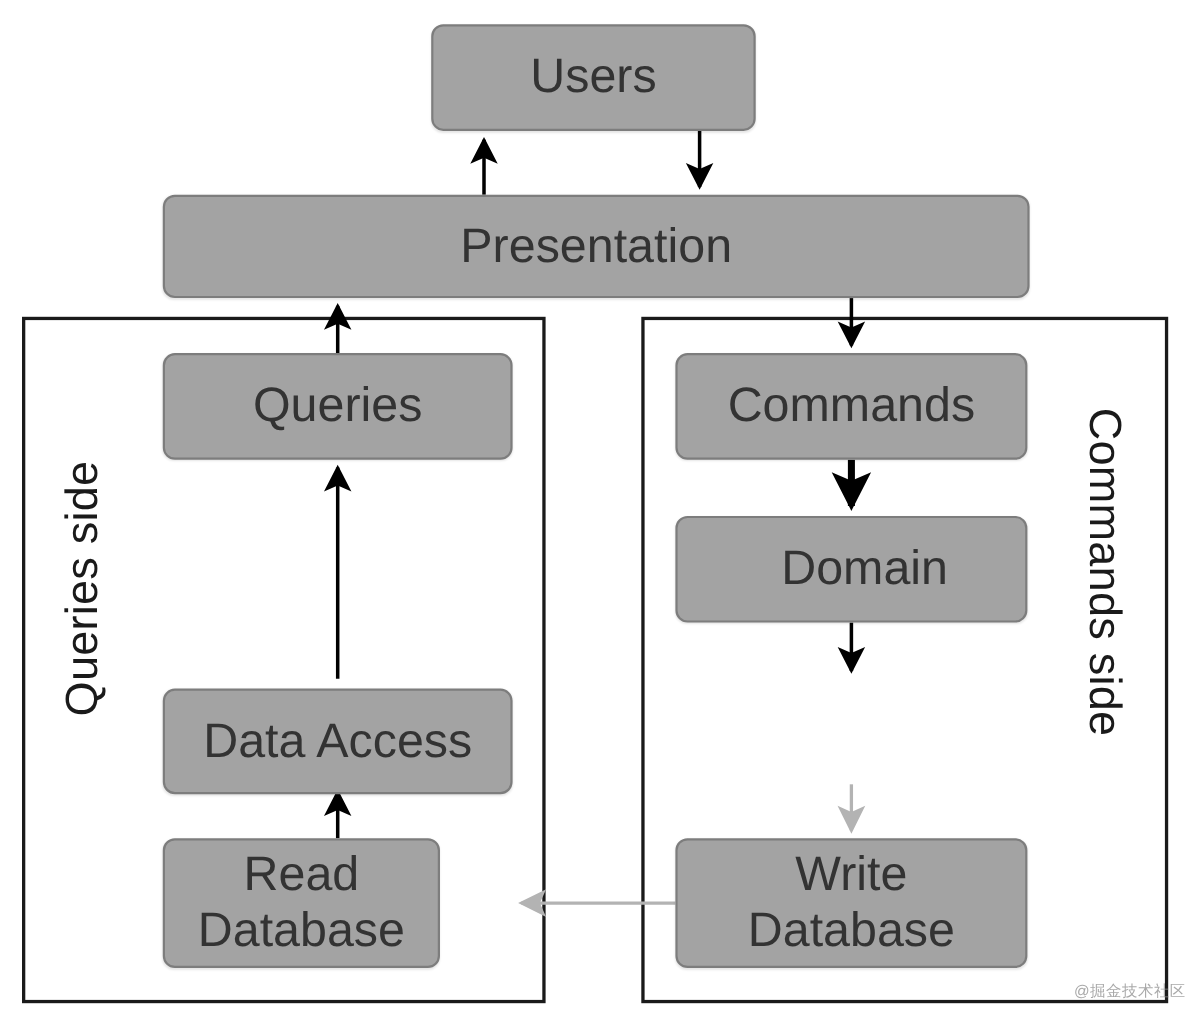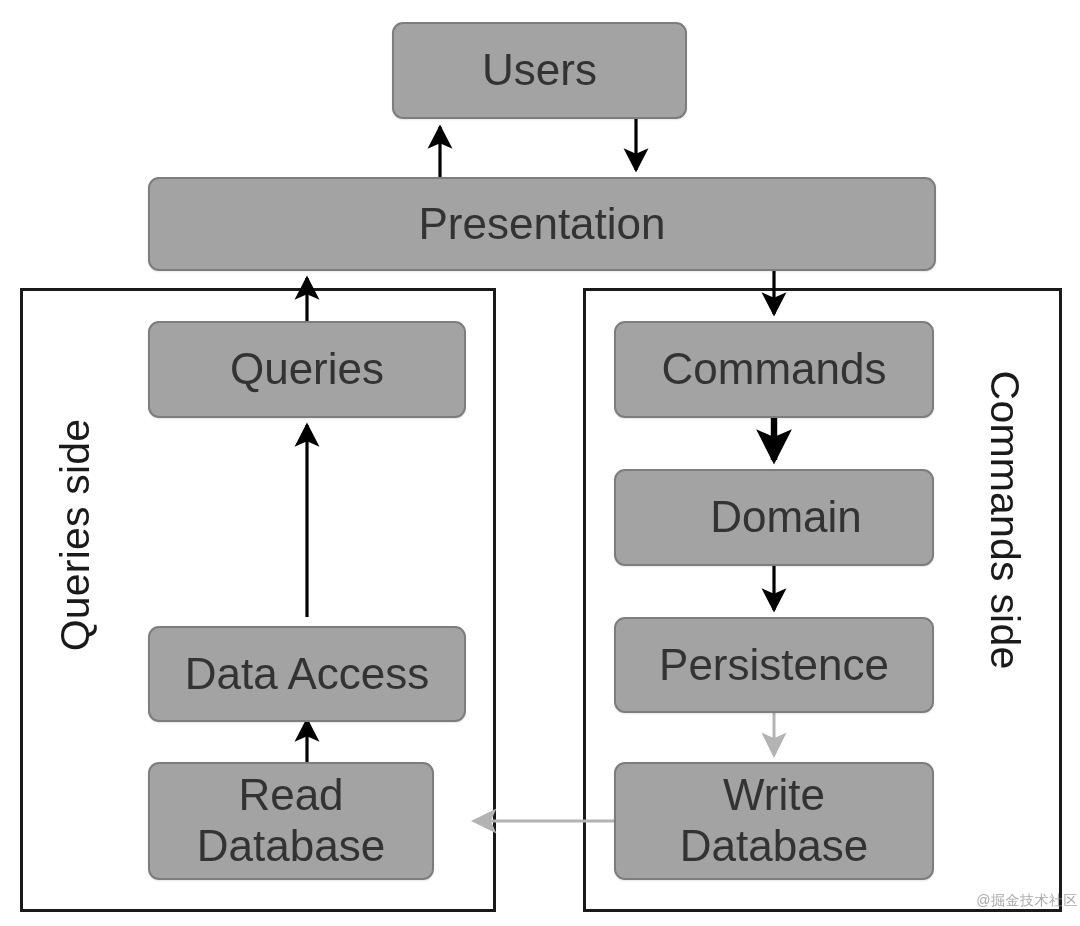--- a/index.html
+++ b/index.html
@@ -64,21 +64,21 @@
     line-height: 1.15;
     box-shadow: 0 1px 2px rgba(0,0,0,0.10);
   }
   .node .node-label { display: block; }
 
   #node-users        { left: 392px; top: 22px;  width: 295px; height: 97px; }
   #node-presentation { left: 148px; top: 177px; width: 788px; height: 94px; }
 
   #node-queries      { left: 148px; top: 321px; width: 318px; height: 97px; }
   #node-data-access  { left: 148px; top: 617px; width: 318px; height: 96px; margin-top: 9px; }
-  #node-read-db      { left: 148px; top: 762px; width: 286px; height: 118px; }
+  #node-read-db      { left: 148px; top: 762px; width: 252px; height: 118px; }
 
   #node-commands     { left: 614px; top: 321px; width: 320px; height: 97px; }
   #node-domain       { left: 614px; top: 469px; width: 320px; height: 97px; padding-left: 24px; }
   #node-persistence  { left: 614px; top: 617px; width: 320px; height: 96px; }
   #node-write-db     { left: 614px; top: 762px; width: 320px; height: 118px; }
 
   
   #arrows {
     position: absolute;
     left: 0;
@@ -189,23 +189,20 @@
   </div>
 
   <div class="node" id="node-commands">
     <span class="node-label">Commands</span>
   </div>
 
   <div class="node" id="node-domain">
     <span class="node-label">Domain</span>
   </div>
 
-  <div class="node" id="node-persistence">
-    <span class="node-label">Persistence</span>
-  </div>
 
   <div class="node" id="node-write-db">
     <span>
       <span class="node-label">Write</span>
       <span class="node-label">Database</span>
     </span>
   </div>
 
   <div id="watermark">@掘金技术社区</div>
 

